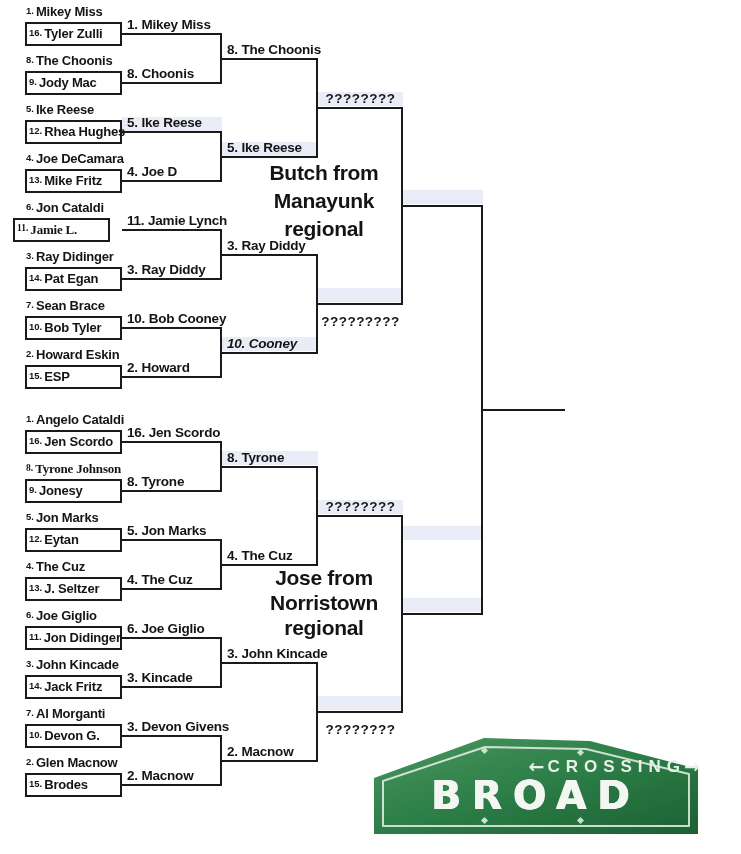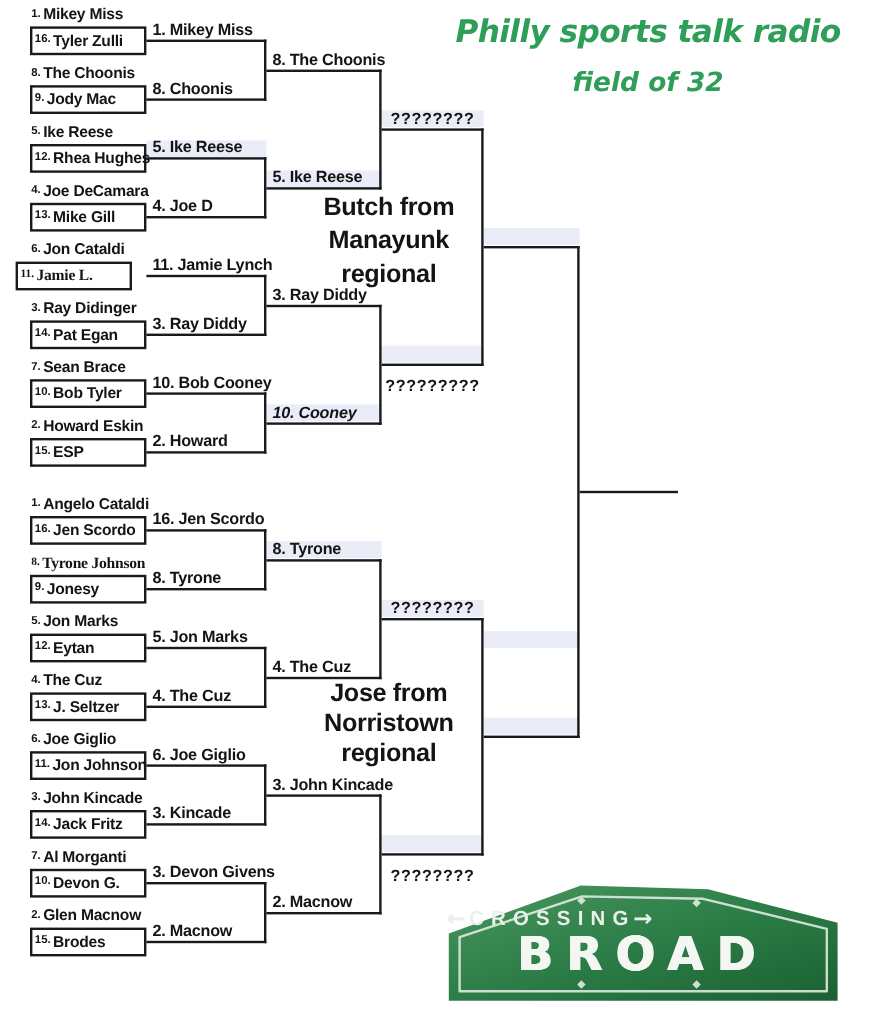--- a/index.html
+++ b/index.html
@@ -31,42 +31,38 @@
   .title{
     position:absolute;left:340px;top:12px;width:400px;text-align:center;
     color:#2f9e59;font-family:"DejaVu Sans",sans-serif;font-style:italic;font-weight:bold;
   }
   .title .l1{font-size:26px;letter-spacing:-0.5px;}
   .title .l2{font-size:22px;margin-top:15px;}
   
   .logo{position:absolute;left:372px;top:734px;width:328px;height:104px;}
   .logo svg{position:absolute;left:0;top:0;}
   .sign-text1{
-    position:absolute;left:0;right:0;top:21px;text-align:left;
+    position:absolute;left:0;right:0;top:21px;text-align:right;
     color:#e9f0ea;font-size:17px;letter-spacing:6px;font-weight:bold;white-space:nowrap;
   }
   .sign-text1 .arrow{font-family:"DejaVu Sans",sans-serif;font-size:19px;letter-spacing:0;vertical-align:-1px;}
   .sign-text1 .arrow.left{margin-right:3px;}
   .sign-text1 .arrow.right{margin-left:-2px;}
   .sign-text2{
     position:absolute;left:0;right:0;top:40px;text-align:center;
     color:#f4f6f2;font-family:"DejaVu Sans",sans-serif;font-size:39px;line-height:44px;
     letter-spacing:11px;font-weight:bold;white-space:nowrap;
     text-shadow:0.6px 0 currentColor,-0.6px 0 currentColor;
   }
 </style>
 </head>
 <body>
 
 <div id="stage">
 
-  <div class="title">
-    <div class="l1">Philly sports talk radio</div>
-    <div class="l2">field of 32</div>
-  </div>
 
   <div id="bracket-layer">
       <div class="shade" style="left: 122px; top: 117px; width: 100px;"></div>
       <div class="shade" style="left: 222px; top: 142px; width: 96px;"></div>
       <div class="shade" style="left: 222px; top: 337px; width: 96px;"></div>
       <div class="shade" style="left: 318px; top: 92px; width: 85px;"></div>
       <div class="shade" style="left: 318px; top: 288px; width: 85px;"></div>
       <div class="shade" style="left: 403px; top: 190px; width: 80px;"></div>
       <div class="shade" style="left: 222px; top: 451px; width: 96px;"></div>
       <div class="shade" style="left: 318px; top: 500px; width: 85px;"></div>
@@ -86,21 +82,21 @@
       <div class="hline" style="left: 122px; top: 82px; width: 100px;"></div>
       <div class="slot" style="left: 127px; top: 65px;">8. Choonis</div>
       <div class="team slot-top" style="left: 26px; top: 101px;"><span class="seed">5.</span><span class="tname">Ike Reese</span></div>
       <div class="box" style="left: 25px; top: 120px;">
         <span class="team"><span class="seed">12.</span><span class="tname">Rhea Hughes</span></span>
       </div>
       <div class="hline" style="left: 122px; top: 131px; width: 100px;"></div>
       <div class="slot" style="left: 127px; top: 114px;">5. Ike Reese</div>
       <div class="team slot-top" style="left: 26px; top: 150px;"><span class="seed">4.</span><span class="tname">Joe DeCamara</span></div>
       <div class="box" style="left: 25px; top: 169px;">
-        <span class="team"><span class="seed">13.</span><span class="tname">Mike Gill</span></span>
+        <span class="team"><span class="seed">13.</span><span class="tname">Mike Fritz</span></span>
       </div>
       <div class="hline" style="left: 122px; top: 180px; width: 100px;"></div>
       <div class="slot" style="left: 127px; top: 163px;">4. Joe D</div>
       <div class="team slot-top" style="left: 26px; top: 199px;"><span class="seed">6.</span><span class="tname">Jon Cataldi</span></div>
       <div class="box" style="left: 13px; top: 218px; font-family: Liberation Serif, serif;">
         <span class="team"><span class="seed">11.</span><span class="tname">Jamie L.</span></span>
       </div>
       <div class="hline" style="left: 122px; top: 229px; width: 100px;"></div>
       <div class="slot" style="left: 127px; top: 212px;">11. Jamie Lynch</div>
       <div class="team slot-top" style="left: 26px; top: 248px;"><span class="seed">3.</span><span class="tname">Ray Didinger</span></div>
@@ -163,21 +159,21 @@
       <div class="hline" style="left: 122px; top: 539px; width: 100px;"></div>
       <div class="slot" style="left: 127px; top: 522px;">5. Jon Marks</div>
       <div class="team slot-top" style="left: 26px; top: 558px;"><span class="seed">4.</span><span class="tname">The Cuz</span></div>
       <div class="box" style="left: 25px; top: 577px;">
         <span class="team"><span class="seed">13.</span><span class="tname">J. Seltzer</span></span>
       </div>
       <div class="hline" style="left: 122px; top: 588px; width: 100px;"></div>
       <div class="slot" style="left: 127px; top: 571px;">4. The Cuz</div>
       <div class="team slot-top" style="left: 26px; top: 607px;"><span class="seed">6.</span><span class="tname">Joe Giglio</span></div>
       <div class="box" style="left: 25px; top: 626px;">
-        <span class="team"><span class="seed">11.</span><span class="tname">Jon Johnson</span></span>
+        <span class="team"><span class="seed">11.</span><span class="tname">Jon Didinger</span></span>
       </div>
       <div class="hline" style="left: 122px; top: 637px; width: 100px;"></div>
       <div class="slot" style="left: 127px; top: 620px;">6. Joe Giglio</div>
       <div class="team slot-top" style="left: 26px; top: 656px;"><span class="seed">3.</span><span class="tname">John Kincade</span></div>
       <div class="box" style="left: 25px; top: 675px;">
         <span class="team"><span class="seed">14.</span><span class="tname">Jack Fritz</span></span>
       </div>
       <div class="hline" style="left: 122px; top: 686px; width: 100px;"></div>
       <div class="slot" style="left: 127px; top: 669px;">3. Kincade</div>
       <div class="team slot-top" style="left: 26px; top: 705px;"><span class="seed">7.</span><span class="tname">Al Morganti</span></div>

